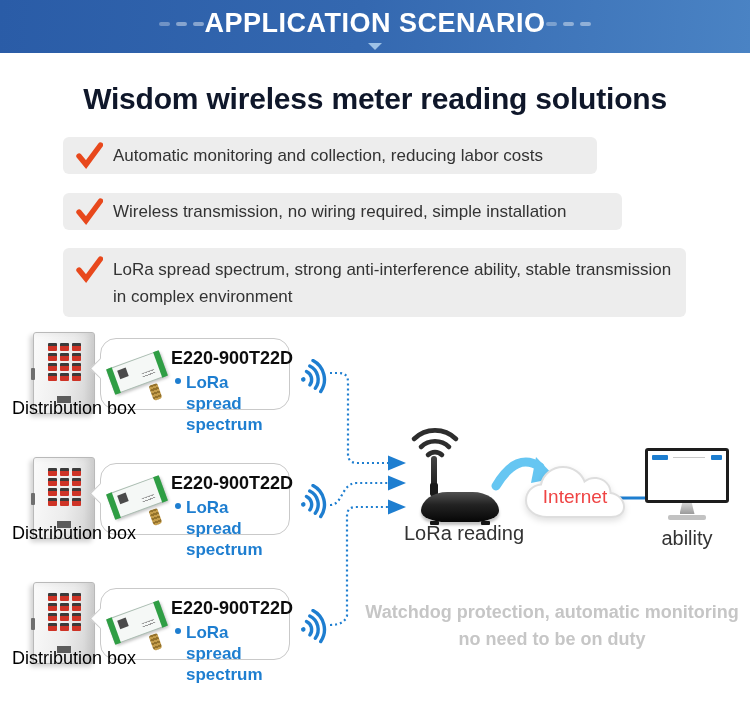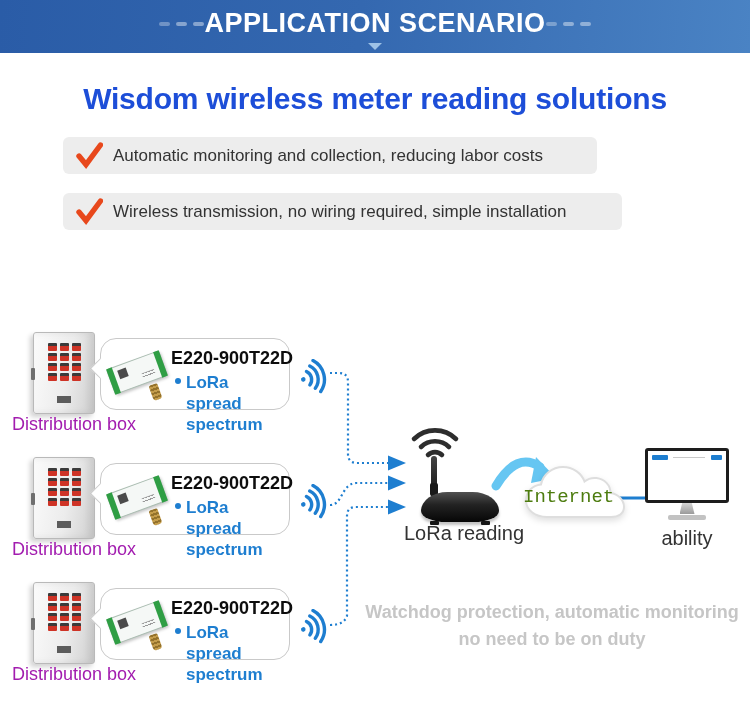--- a/index.html
+++ b/index.html
@@ -24,37 +24,37 @@
   .dash-group i:first-child { opacity:.75; }
   .down-triangle {
     position:absolute; left:50%; bottom:3px; transform:translateX(-50%);
     width:0; height:0; border-left:7px solid transparent; border-right:7px solid transparent;
     border-top:7px solid #9ec2e6;
   }
 
   
   .main-title {
     position:absolute; top:82px; left:0; width:750px; text-align:center;
-    font-size:30px; font-weight:600; color:#1d4ed8; letter-spacing:-.2px;
+    font-size:30px; font-weight:600; color:#0f172a; letter-spacing:-.2px;
   }
   .feature {
     position:absolute; background:#ededed; border-radius:6px;
     display:flex; align-items:center; font-size:17px; color:#333;
   }
   .feature .check { flex:none; margin:0 10px 0 13px; display:flex; }
   .feature-1 { left:63px; top:137px; width:534px; height:37px; }
   .feature-2 { left:63px; top:193px; width:559px; height:37px; }
   .feature-3 { left:63px; top:248px; width:623px; height:69px; align-items:flex-start; }
   .feature-3 .check { margin-top:8px; }
   .feature-3 .feature-text { width:575px; padding-top:8px; line-height:27px; }
 
   
   .node { position:absolute; left:0; width:345px; height:112px; }
   .node-1 { top:330px; } .node-2 { top:455px; } .node-3 { top:580px; }
-  .node-label { position:absolute; left:12px; top:84px; font-size:18px; color:#a21caf; }
+  .node-label { position:absolute; left:12px; top:68px; font-size:18px; color:#000000; }
 
   
   .cabinet { position:absolute; left:33px; top:2px; width:62px; height:82px; }
   .cab-body {
     position:absolute; inset:0; border:1px solid #b9b9b9; border-radius:3px;
     background:linear-gradient(100deg,#fbfbfb 0%,#ececec 55%,#cfcfcf 100%);
     box-shadow:-3px 3px 5px rgba(0,0,0,.18), inset -5px 0 7px rgba(0,0,0,.07);
   }
   .breakers {
     position:absolute; left:15px; top:11px; width:33px;
@@ -110,21 +110,21 @@
   .gw-body { position:absolute; left:421px; top:492px; width:78px; height:30px;
     background:linear-gradient(180deg,#515151 0%,#232323 42%,#060606 100%);
     border-radius:48% 48% 46% 46% / 90% 90% 52% 52%;
     box-shadow:0 3px 3px rgba(0,0,0,.25); }
   .gw-body::before,.gw-body::after { content:""; position:absolute; bottom:-3px; width:9px; height:4px; background:#151515; border-radius:1px; }
   .gw-body::before { left:9px; } .gw-body::after { right:9px; }
   .gateway-label { position:absolute; left:378px; top:522px; width:172px; text-align:center; font-size:20px; color:#333; }
 
   
   .cloud { position:absolute; left:523px; top:462px; width:104px; height:60px; filter:drop-shadow(0 3px 3px rgba(0,0,0,.12)); }
-  .cloud-label { position:absolute; left:0; top:24px; width:104px; font-size:19px; color:#4d7c0f;font-family:Liberation Mono, monospace; }
+  .cloud-label { position:absolute; left:0; top:24px; width:104px; text-align:center; font-size:19px; color:#ef4444; }
 
   
   .monitor { position:absolute; left:645px; top:448px; width:84px; }
   .screen { position:relative; width:84px; height:55px; background:#fff; border:3px solid #1d1d1d; border-radius:3px; }
   .scr-logo { position:absolute; left:4px; top:4px; width:16px; height:5px; background:var(--accent-blue); border-radius:1px; }
   .scr-line { position:absolute; left:25px; top:6px; width:32px; height:1px; background:#c9c9c9; }
   .scr-btn  { position:absolute; right:4px; top:4px; width:11px; height:5px; background:var(--accent-blue); border-radius:1px; }
   .neck { width:15px; height:11px; margin:0 auto; background:linear-gradient(#d6d6d6,#9a9a9a);
     clip-path:polygon(18% 0,82% 0,100% 100%,0 100%); }
   .mon-base { width:38px; height:5px; margin:1px auto 0; background:#c2c2c2; border-radius:2px; }
@@ -164,20 +164,28 @@
     </span>
     <span class="feature-text">Wireless transmission, no wiring required, simple installation</span>
   </div>
   <div class="feature feature-1">
     <span class="check">
       <svg width="27" height="27" viewBox="0 0 27 27">
           <path d="M3 14 L10 22.5 L24.5 3" fill="none" stroke="var(--check-orange)" stroke-width="5.4" stroke-linecap="round" stroke-linejoin="miter"></path>
         </svg>
     </span>
     <span class="feature-text">Automatic monitoring and collection, reducing labor costs</span>
+  </div>
+  <div class="feature feature-3">
+    <span class="check">
+      <svg width="27" height="27" viewBox="0 0 27 27">
+          <path d="M3 14 L10 22.5 L24.5 3" fill="none" stroke="var(--check-orange)" stroke-width="5.4" stroke-linecap="round" stroke-linejoin="miter"></path>
+        </svg>
+    </span>
+    <span class="feature-text">LoRa spread spectrum, strong anti-interference ability, stable transmission in complex environment</span>
   </div>
 
   <div class="node node-1">
     <div class="cabinet">
       <div class="cab-body"></div>
       <div class="breakers">
           <i></i>
           <i></i>
           <i></i>
           <i></i>

